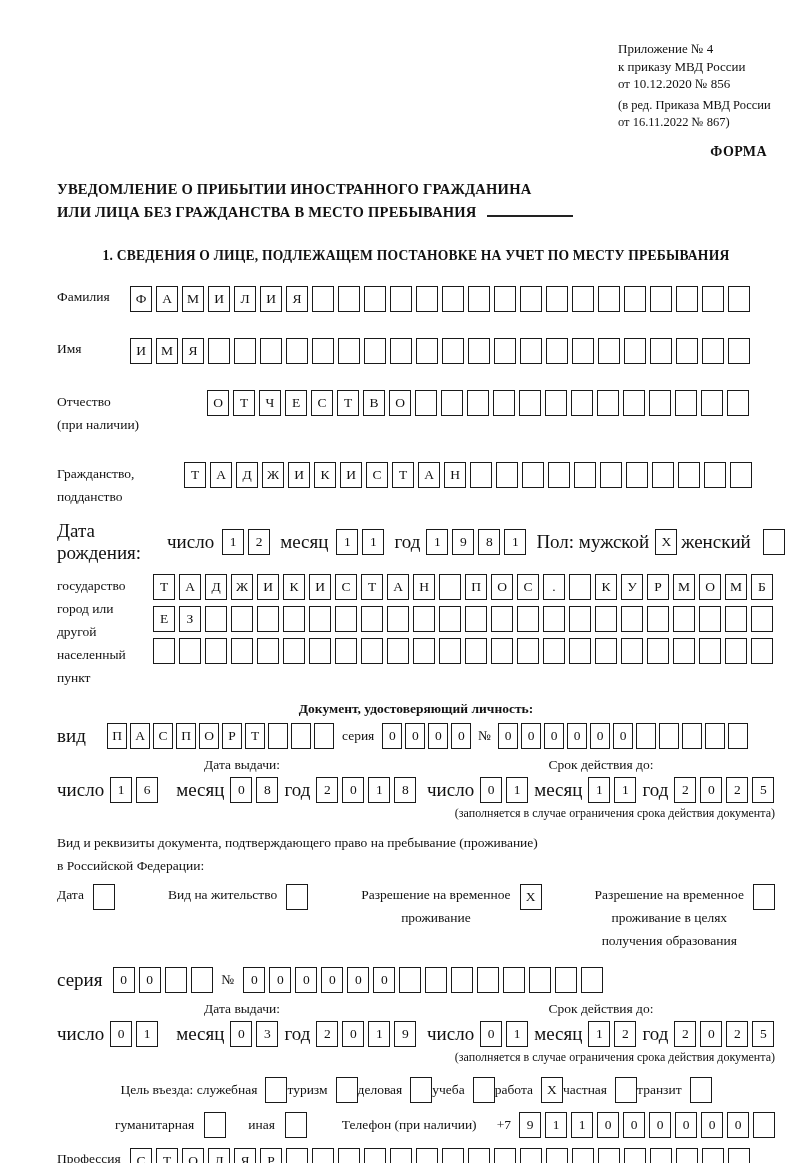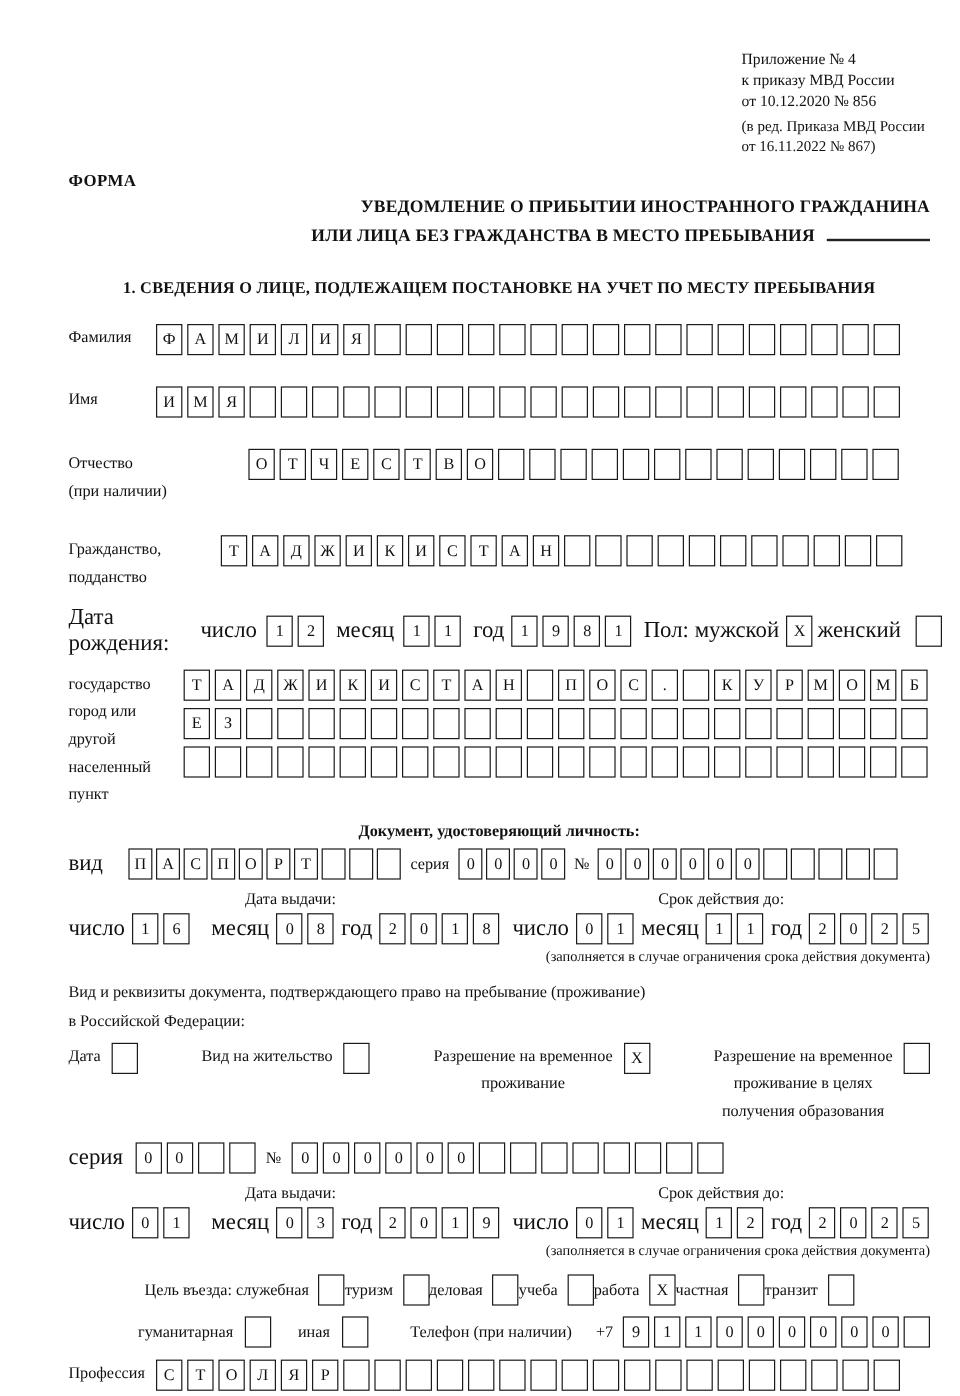--- a/index.html
+++ b/index.html
@@ -5,23 +5,23 @@
   html,body{margin:0;padding:0;background:#fff;}
   .page{
     width:800px;height:1163px;background:#ffffff;color:#111;
     font-family:"Liberation Serif","DejaVu Serif",serif;
     box-sizing:border-box;padding:40px 25px 0 57px;
     overflow:hidden;position:relative;
   }
   
   .annex{margin-left:561px;font-size:13px;line-height:1.35;}
   .annex .ed{margin-top:4px;font-size:12.5px;}
-  .forma{font-weight:bold;font-size:14px;margin-top:14px;padding-right:8px;letter-spacing:.4px;}
-  
-  .title{text-align:right;font-weight:bold;font-size:14.6px;line-height:1.55;margin-top:2px;letter-spacing:.2px;}
+  .forma{font-weight:bold;text-align:right;font-size:14px;margin-top:14px;padding-right:8px;letter-spacing:.4px;}
+  
+  .title{text-align:left;font-weight:bold;font-size:14.6px;line-height:1.55;margin-top:18px;letter-spacing:.2px;}
   .blank-line{display:inline-block;width:86px;border-bottom:2px solid #222;height:.95em;margin-left:10px;}
   .sec{font-weight:bold;font-size:13.6px;text-align:center;margin-top:24px;letter-spacing:.2px;}
   
   .row{display:flex;align-items:flex-start;margin-top:26px;}
   .lbl{font-size:13.5px;line-height:1.25;flex:none;}
   .w73{width:73px;}  .w150{width:150px;} .w127{width:127px;} .w96{width:96px;}
   .w50{width:50px;}
   .cells{display:flex;gap:4px;flex:none;flex-wrap:nowrap;}
   .cell{box-sizing:border-box;width:22px;height:26px;border:1.6px solid #1a1a1a;
         display:flex;align-items:center;justify-content:center;

